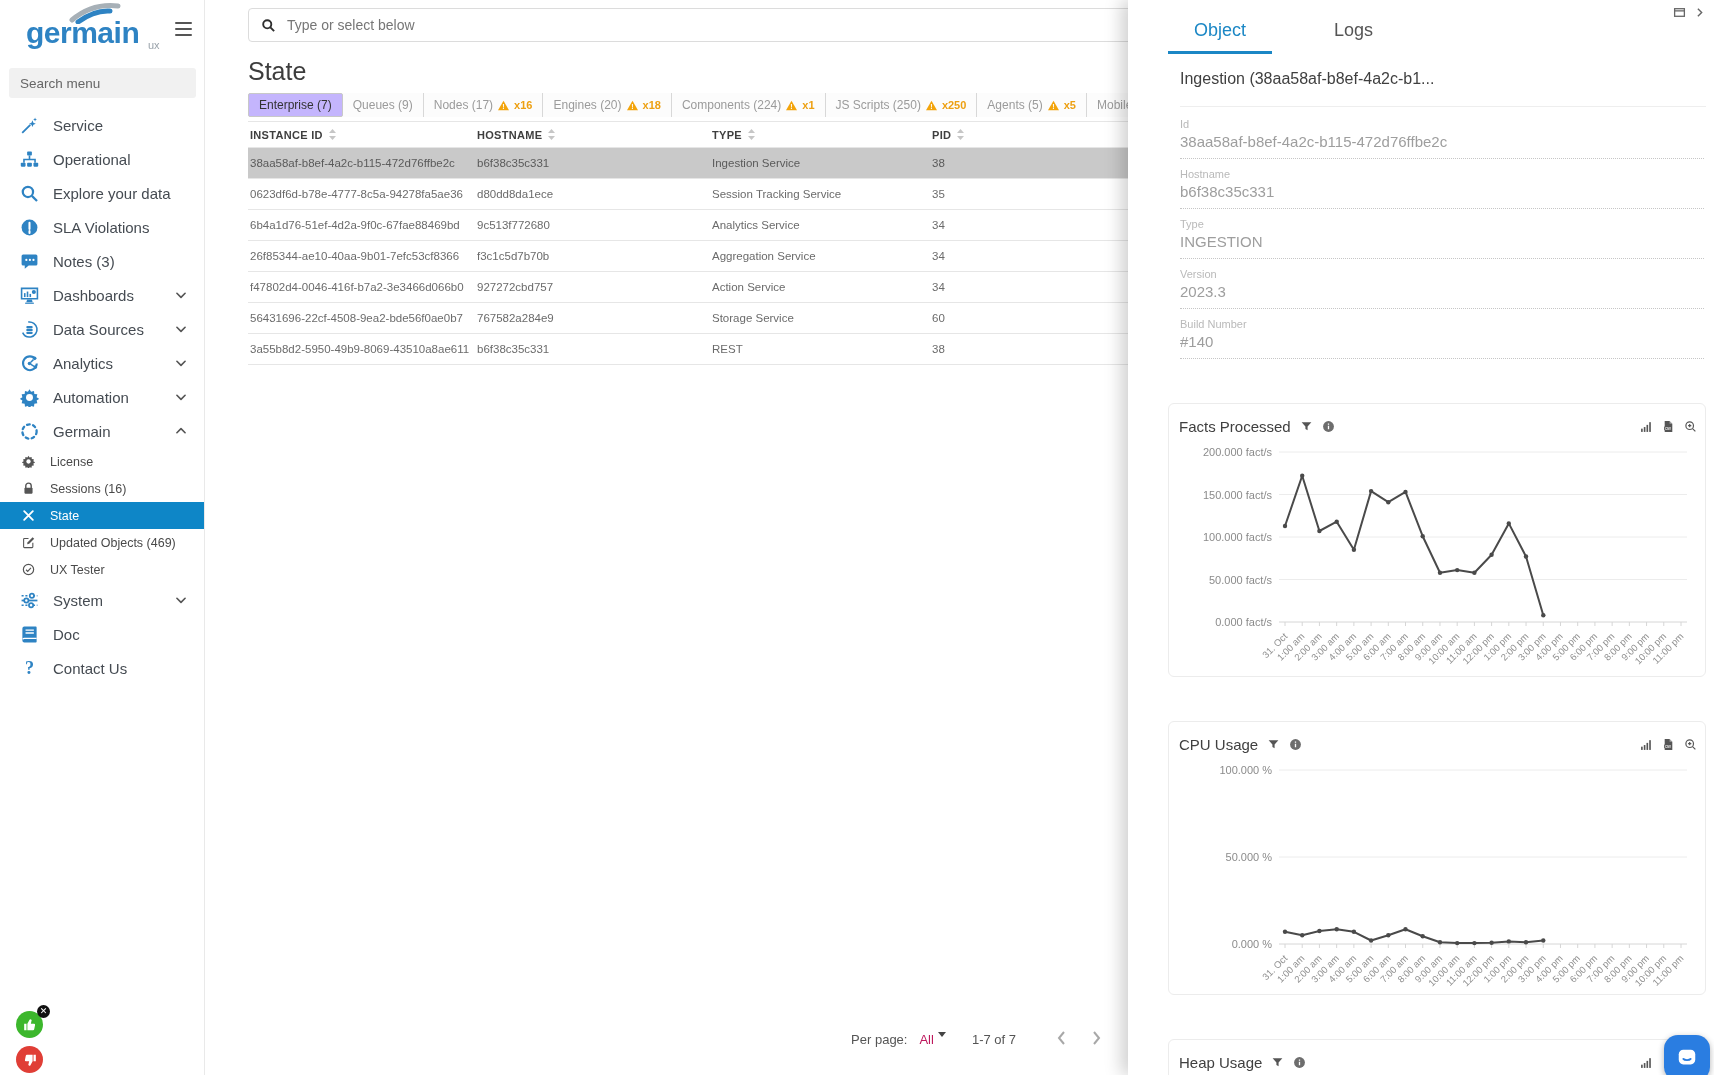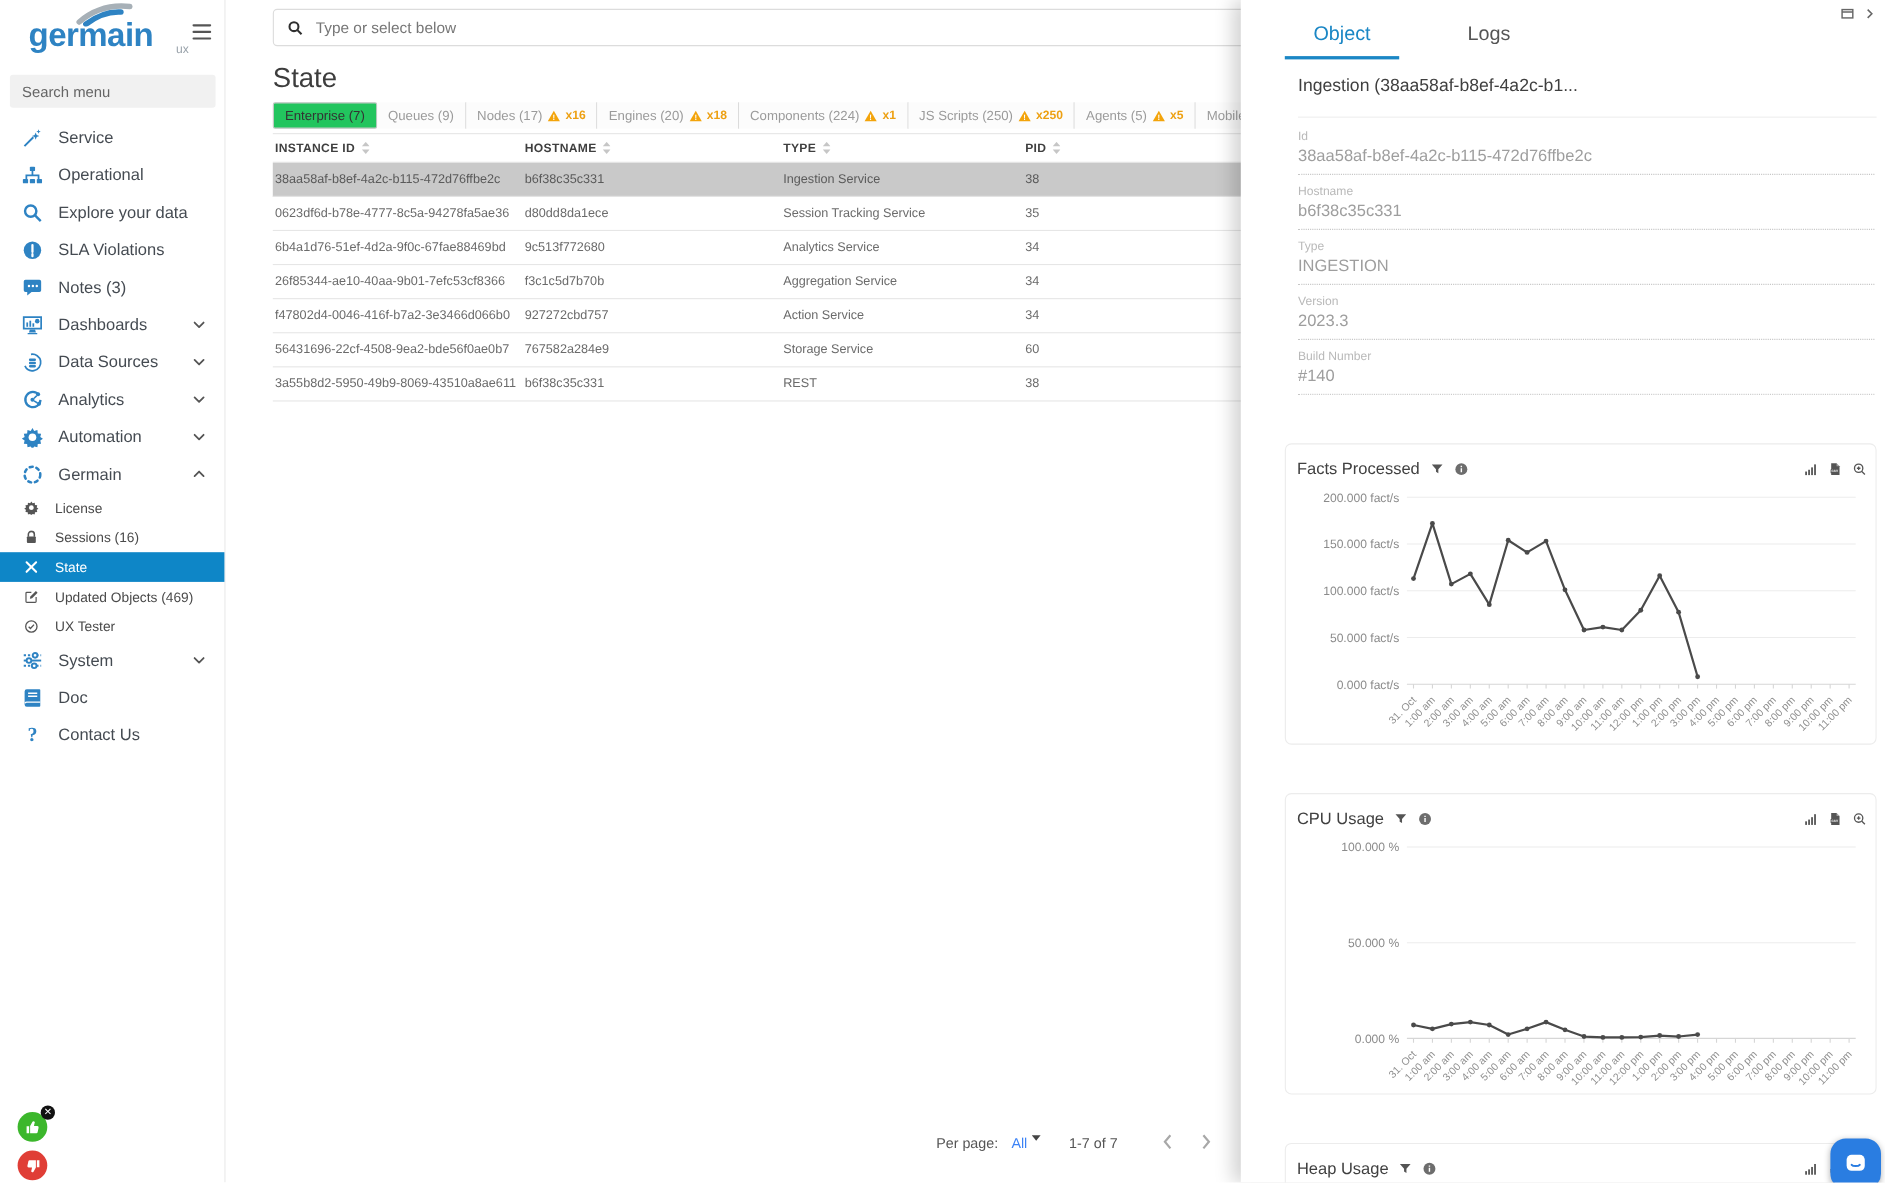--- a/index.html
+++ b/index.html
@@ -8,21 +8,21 @@
     width: 1714px; height: 1075px; position: relative;
     font-family: "Liberation Sans", sans-serif; background: #fff; color: #444;
   }
   
   .sidebar { position: absolute; left: 0; top: 0; bottom: 0; width: 205px;
     background: #fff; border-right: 1px solid #e9e9e9; z-index: 5; }
   .logo-row { position: relative; height: 64px; }
   .logo { position: absolute; left: 24px; top: 2px; width: 150px; height: 60px; }
   .swoosh { position: absolute; left: 42px; top: 0; }
   .logo-text { position: absolute; left: 2px; top: 14px; font-size: 30px; font-weight: bold; color: #2e83c3; letter-spacing: -0.5px; }
-  .logo-sub { position: absolute; left: 136px; top: 37px; font-size: 11px; color: #9aa3ab; }
+  .logo-sub { position: absolute; left: 124px; top: 37px; font-size: 11px; color: #9aa3ab; }
   .hamburger { position: absolute; right: 12px; top: 22px; cursor: pointer; }
   .hamburger i { display: block; width: 17px; height: 2.4px; background: #555; margin-bottom: 3.6px; border-radius: 1px; }
   .menu-search { display: block; margin: 4px 9px 10px; width: 187px; height: 30px;
     background: #f1f1f1; border: 0; border-radius: 3px; padding: 0 11px; font-size: 13.5px; color: #555; outline: none; }
   .menu-search::placeholder { color: #666; }
   .nav-item { display: flex; align-items: center; height: 34px; padding: 0 16px 0 20px;
     color: #454b52; font-size: 15px; cursor: pointer; }
   .nav-icon { width: 22px; height: 20px; margin-right: 11px; color: #2e83c3; display: flex; align-items: center; }
   .nav-icon svg { width: 19px; height: 19px; }
   .nav-chevron { margin-left: auto; color: #555; display: flex; }
@@ -47,35 +47,35 @@
   .search-wrap { position: absolute; left: 43px; top: 8px; width: 890px; height: 34px;
     border: 1px solid #dcdcdc; border-radius: 4px; background: #fff; display: flex; align-items: center; padding: 0 12px; }
   .search-wrap svg { width: 15px; height: 15px; color: #2f2f2f; flex: none; }
   .search-wrap input { border: 0; outline: 0; flex: 1; font-size: 14px; color: #444; margin-left: 11px; background: transparent; }
   .search-wrap input::placeholder { color: #767676; }
   .page-title { position: absolute; left: 43px; top: 57px; font-size: 25px; font-weight: 500; color: #3d3d3d; }
   .tabs { position: absolute; left: 43px; top: 93px; display: flex; align-items: stretch; }
   .tab { font-size: 12px; color: #9b9b9b; padding: 4px 10px; border-right: 1px solid #d8d8d8;
     display: flex; align-items: center; gap: 4px; background: #fcfcfc; cursor: pointer; white-space: nowrap; }
   .tab:first-child { border-left: 1px solid #d8d8d8; }
-  .tab.sel { background: #22c55e; border: 1px solid #c8c8c8; border-radius: 2px; color: #333; }
+  .tab.sel { background: #c4b5fd; border: 1px solid #c8c8c8; border-radius: 2px; color: #333; }
   .warn-ico { display: flex; } .warn-ico svg { width: 13px; height: 11px; }
   .warn-count { color: #eda012; font-size: 11px; font-weight: bold; }
   .table { position: absolute; left: 43px; top: 121px; width: 890px; }
   .thead { display: flex; align-items: center; height: 27px; border-top: 1px solid #e6e6e6; border-bottom: 1px solid #e6e6e6;
     font-size: 11px; font-weight: bold; color: #3f3f3f; letter-spacing: 0.3px; }
   .td { padding-left: 2px; padding-right: 8px; white-space: nowrap; overflow: hidden; }
   .c0 { width: 227px; } .c1 { width: 235px; } .c2 { width: 220px; } .c3 { flex: 1; }
   .th { display: flex; align-items: center; gap: 6px; }
   .sort-ico { display: flex; } .sort-ico svg { width: 7px; height: 11px; }
   .trow { display: flex; align-items: center; height: 31px; font-size: 11.5px; color: #6b6b6b;
     border-bottom: 1px solid #e6e6e6; cursor: pointer; }
   .trow.selected { background: #c9c9c9; color: #5a5a5a; }
   .pagination { position: absolute; bottom: 22px; right: 600px; display: flex; align-items: center; font-size: 13px; color: #555; }
-  .pp-val { display: flex; align-items: flex-start; gap: 4px; color: #3b82f6; margin-left: 12px; cursor: pointer; }
+  .pp-val { display: flex; align-items: flex-start; gap: 4px; color: #be185d; margin-left: 12px; cursor: pointer; }
   .pp-caret { width: 0; height: 0; border-left: 4px solid transparent; border-right: 4px solid transparent; border-top: 5px solid #444; }
   .pag-range { margin: 0 28px 0 26px; }
   .pag-btn { background: none; border: 0; color: #a8a8a8; cursor: pointer; padding: 4px 12px; }
   .pag-btn svg { width: 11px; height: 16px; }
   
   .panel { position: absolute; top: 0; right: 0; width: 586px; height: 1075px; background: #fff; z-index: 10;
     box-shadow: -7px 0 16px rgba(0,0,0,0.18); }
   .panel-top-icons { position: absolute; top: 6px; right: 8px; display: flex; gap: 7px; color: #666; }
   .panel-top-icons span { display: flex; cursor: pointer; }
   .panel-top-icons svg { width: 13px; height: 13px; }

